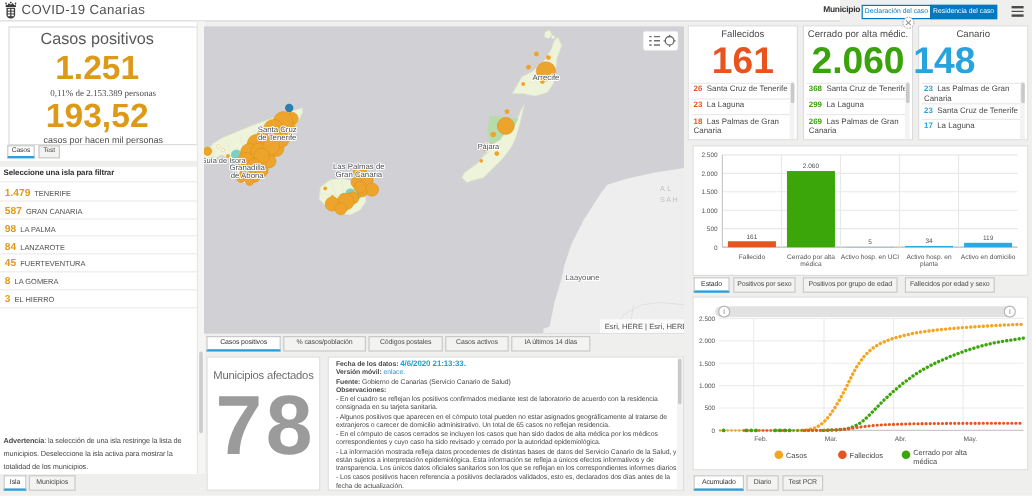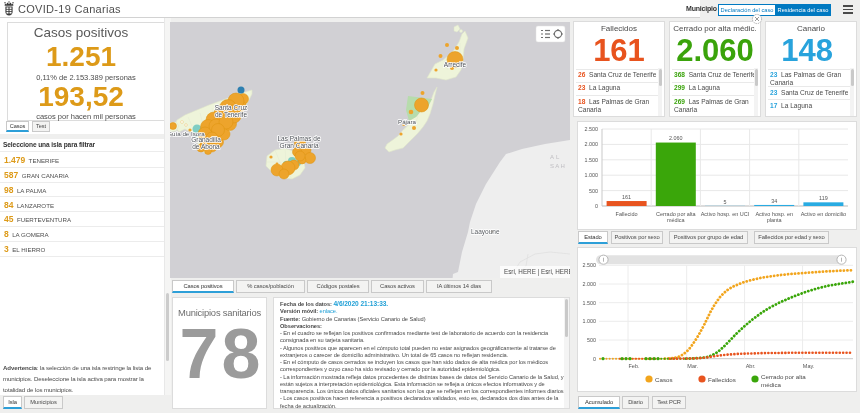--- a/index.html
+++ b/index.html
@@ -39,21 +39,21 @@
       <div style="height:1.5px;background:#4a4a4a;margin-bottom:2px;"></div>
       <div style="height:1.5px;background:#4a4a4a;"></div>
     </div>
   </div>
 
   <div class="abs" id="leftpanel" style="left:0;top:18px;width:170px;height:377px;background:#fff;"></div>
 
   <div class="card" style="left:7px;top:22px;width:158px;height:99px;"></div>
   <div class="abs" style="left:2px;top:25px;width:158px;text-align:center;font-size:13.5px;color:#595959;">Casos positivos</div>
   <div class="abs" style="left:2px;top:41px;width:158px;text-align:center;font-size:28px;font-weight:bold;color:#dd9a18;">1.251</div>
-  <div class="abs" style="left:7px;top:73px;width:158px;text-align:center;font-size:7.5px;color:#4c4c4c;">0,11% de 2.153.389 personas</div>
+  <div class="abs" style="left:7px;top:73px;width:158px;text-align:center;font-size:7.5px;color:#4c4c4c;font-family:Liberation Serif, serif;">0,11% de 2.153.389 personas</div>
   <div class="abs" style="left:2px;top:81px;width:158px;text-align:center;font-size:28px;font-weight:bold;color:#dd9a18;">193,52</div>
   <div class="abs" style="left:7px;top:112px;width:158px;text-align:center;font-size:7.5px;color:#4c4c4c;">casos por hacen mil personas</div>
 
   <div class="tab active" style="left:6px;top:121px;width:23px;height:11px;line-height:8.5px;font-size:5.6px;">Casos</div>
   <div class="tab" style="left:32px;top:121px;width:18px;height:11px;line-height:9.5px;font-size:5.6px;">Test</div>
   <div class="abs" style="left:0;top:134px;width:170px;height:5px;background:#efefee;"></div>
 
   <div class="abs" style="left:3px;top:141px;font-size:6.6px;font-weight:bold;color:#333;letter-spacing:-0.1px;">Seleccione una isla para filtrar</div>
   <div id="islands">
       <div class="abs" style="left:0;top:151px;width:165px;height:1px;background:#ececec;"></div>
@@ -193,21 +193,21 @@
       </svg>
     </div>
 
   <div class="tab active" style="left:172px;top:280px;width:62px;">Casos positivos</div>
   <div class="tab" style="left:236px;top:280px;width:69px;">% casos/población</div>
   <div class="tab" style="left:307px;top:280px;width:62px;">Códigos postales</div>
   <div class="tab" style="left:371px;top:280px;width:53px;">Casos activos</div>
   <div class="tab" style="left:426px;top:280px;width:66px;">IA últimos 14 días</div>
 
   <div class="card" style="left:172px;top:297px;width:95px;height:112px;"></div>
-  <div class="abs" style="left:172px;top:307px;width:95px;text-align:center;font-size:9.4px;letter-spacing:-0.2px;color:#6e6e6e;white-space:nowrap;">Municipios sanitarios</div>
+  <div class="abs" style="left:172px;top:307px;width:95px;text-align:center;font-size:9.4px;letter-spacing:-0.2px;color:#6e6e6e;white-space:nowrap;">Municipios afectados</div>
   <div class="abs" style="left:174px;top:319px;width:95px;text-align:center;font-size:70px;font-weight:bold;color:#9b9b9b;line-height:70px;letter-spacing:3px;">78</div>
 
   <div class="card" style="left:273px;top:297px;width:297px;height:112px;overflow:hidden;"></div>
   <div class="abs" id="notes" style="left:280px;top:300px;width:284px;height:108px;overflow:hidden;font-size:5.7px;letter-spacing:-0.06px;line-height:7.25px;color:#4a4a4a;white-space:nowrap;">
       <div><b>Fecha de los datos:</b> <b style="color:#1e9fd6;font-size:6.6px;">4/6/2020 21:13:33.</b></div>
       <div><b>Versión móvil:</b> <span style="color:#1e9fd6;">enlace.</span></div>
       <div><b>Fuente:</b> Gobierno de Canarias (Servicio Canario de Salud)</div>
       <div><b>Observaciones:</b></div>
       <div>- En el cuadro se reflejan los positivos confirmados mediante test de laboratorio de acuerdo con la residencia</div>
       <div>consignada en su tarjeta sanitaria.</div>
@@ -243,21 +243,21 @@
       <div class="abs" style="left:672px;top:68.5px;width:84px;height:13.2px;border-top:1px solid #e9e9e9;"></div>
       <div class="abs" style="left:674px;top:71.1px;width:83px;font-size:6.6px;line-height:8.2px;color:#4a4a4a;white-space:nowrap;"><b style="color:#3aa30b;">368</b>&nbsp; Santa Cruz de Tenerife</div>
       <div class="abs" style="left:672px;top:81.7px;width:84px;height:13.2px;border-top:1px solid #e9e9e9;"></div>
       <div class="abs" style="left:674px;top:84.3px;width:83px;font-size:6.6px;line-height:8.2px;color:#4a4a4a;white-space:nowrap;"><b style="color:#3aa30b;">299</b>&nbsp; La Laguna</div>
       <div class="abs" style="left:672px;top:94.9px;width:84px;height:17.5px;border-top:1px solid #e9e9e9;"></div>
       <div class="abs" style="left:674px;top:97.5px;width:83px;font-size:6.6px;line-height:8.2px;color:#4a4a4a;white-space:nowrap;"><b style="color:#3aa30b;">269</b>&nbsp; Las Palmas de Gran<br>Canaria</div>
       <div class="abs" style="left:754px;top:68px;width:4px;height:48px;background:#f3f3f3;"></div>
       <div class="abs" style="left:754.5px;top:69px;width:3px;height:17px;background:#c9c9c9;border-radius:2px;"></div>
       <div class="card" style="left:765px;top:21px;width:92px;height:96px;"></div>
       <div class="abs" style="left:765px;top:24px;width:92px;text-align:center;font-size:8px;color:#4a4a4a;white-space:nowrap;overflow:hidden;">Canario</div>
-      <div class="abs" style="left:741px;top:33px;width:92px;text-align:right;font-size:31px;font-weight:bold;color:#28a3dc;">148</div>
+      <div class="abs" style="left:741px;top:33px;width:92px;text-align:center;font-size:31px;font-weight:bold;color:#28a3dc;">148</div>
       <div class="abs" style="left:768px;top:68.5px;width:84px;height:17.5px;border-top:1px solid #e9e9e9;"></div>
       <div class="abs" style="left:770px;top:71.1px;width:83px;font-size:6.6px;line-height:8.2px;color:#4a4a4a;white-space:nowrap;"><b style="color:#28a3dc;">23</b>&nbsp; Las Palmas de Gran<br>Canaria</div>
       <div class="abs" style="left:768px;top:86.0px;width:84px;height:13.2px;border-top:1px solid #e9e9e9;"></div>
       <div class="abs" style="left:770px;top:88.6px;width:83px;font-size:6.6px;line-height:8.2px;color:#4a4a4a;white-space:nowrap;"><b style="color:#28a3dc;">23</b>&nbsp; Santa Cruz de Tenerife</div>
       <div class="abs" style="left:768px;top:99.2px;width:84px;height:13.2px;border-top:1px solid #e9e9e9;"></div>
       <div class="abs" style="left:770px;top:101.8px;width:83px;font-size:6.6px;line-height:8.2px;color:#4a4a4a;white-space:nowrap;"><b style="color:#28a3dc;">17</b>&nbsp; La Laguna</div>
       <div class="abs" style="left:850px;top:68px;width:4px;height:48px;background:#f3f3f3;"></div>
       <div class="abs" style="left:850.5px;top:69px;width:3px;height:17px;background:#c9c9c9;border-radius:2px;"></div>
       <svg class="abs" style="left:751px;top:13px;" width="12" height="12" viewBox="0 0 12 12">
         <circle cx="6" cy="6" r="4.6" fill="#fff" stroke="#9a9a9a" stroke-width="0.8" stroke-dasharray="1.4 1"></circle>

